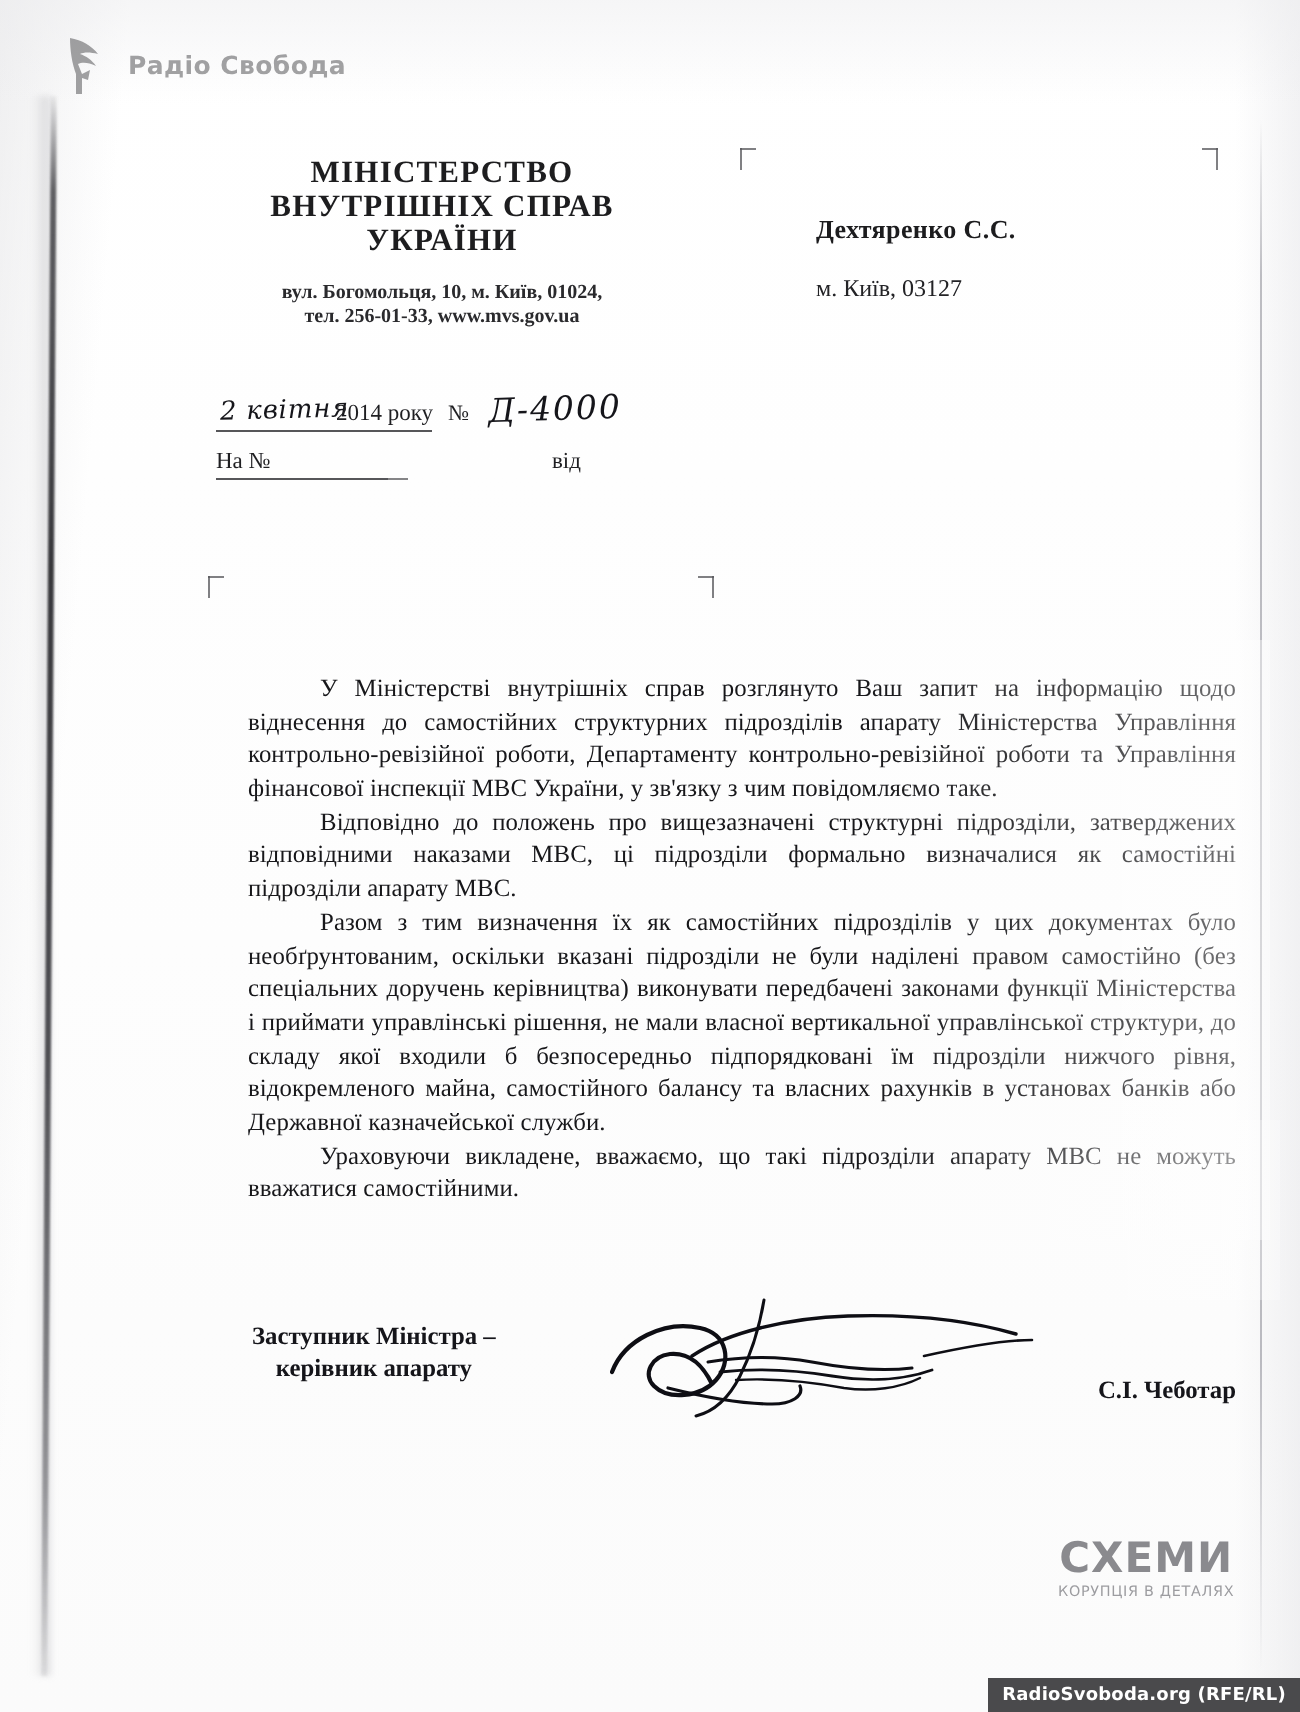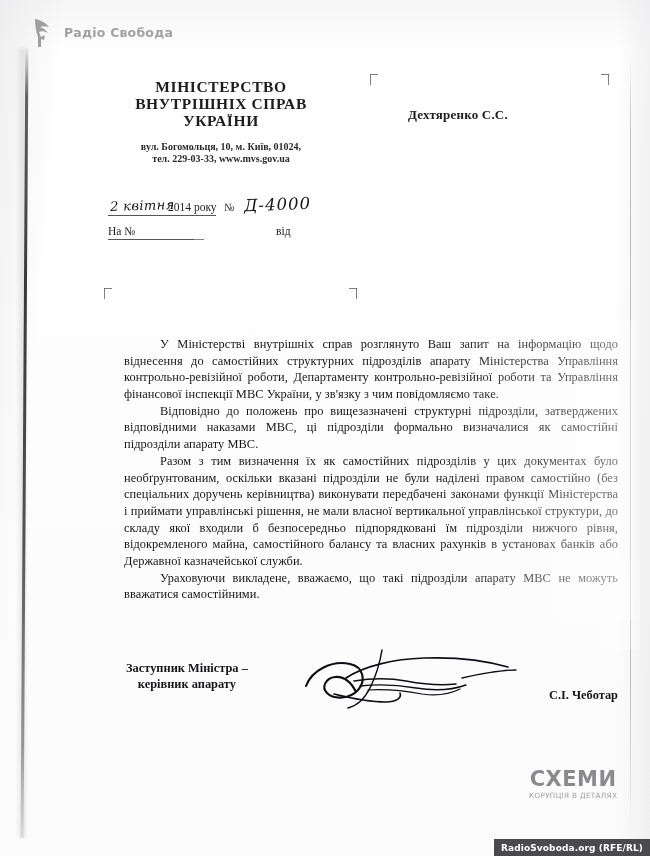--- a/index.html
+++ b/index.html
@@ -357,30 +357,31 @@
   </div>
 
   <div class="letterhead">
     <div class="lh-title">
       <span class="l1">МІНІСТЕРСТВО</span>
       <span class="l2">ВНУТРІШНІХ СПРАВ</span>
       <span class="l3">УКРАЇНИ</span>
     </div>
     <div class="lh-addr">
       <span>вул. Богомольця, 10, м. Київ, 01024,</span>
-      <span>тел. 229-03-33, www.mvs.gov.ua</span>
+      <span>тел. 256-01-33, www.mvs.gov.ua</span>
     </div>
   </div>
 
   <div class="bracket bracket-tl br-rec-l"></div>
   <div class="bracket bracket-tr br-rec-r"></div>
 
   <div class="recipient">
     <div class="rec-name">Дехтяренко С.С.</div>
     <div class="rec-addr">
+      <span>м. Київ, 03127</span>
     </div>
   </div>
 
   <div class="refblock">
     <div class="ref-row">
       <span class="rule ref-date-rule"></span>
       <span class="rule ref-num-rule"></span>
       <span class="hand hand-date">2 квітня</span>
       <span class="ref-label lbl-year">2014 року</span>
       <span class="ref-label lbl-no">№</span>

